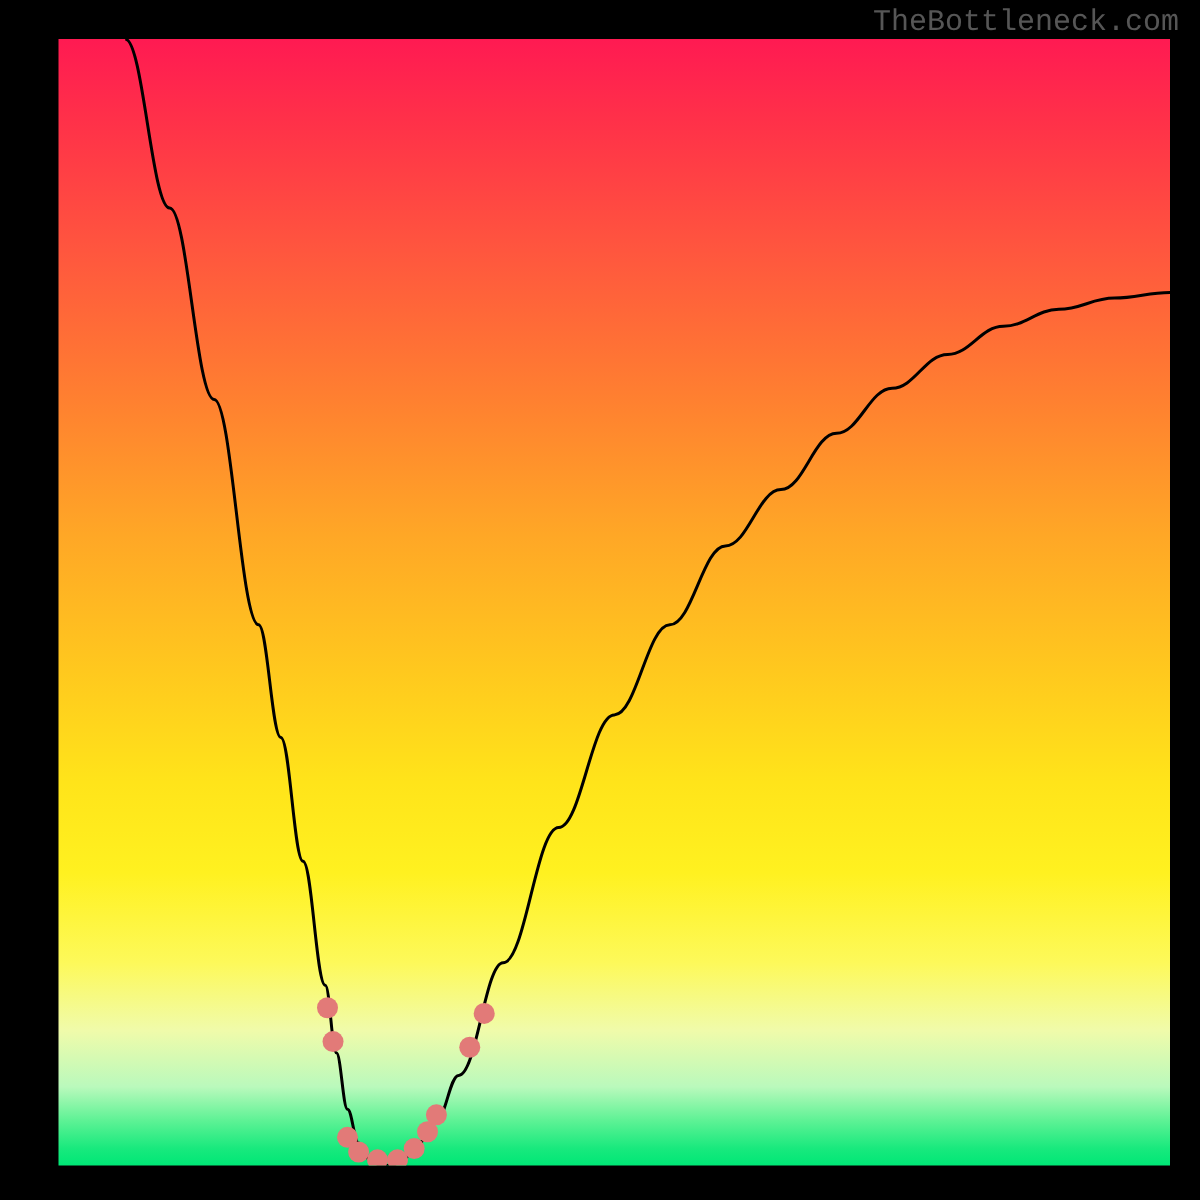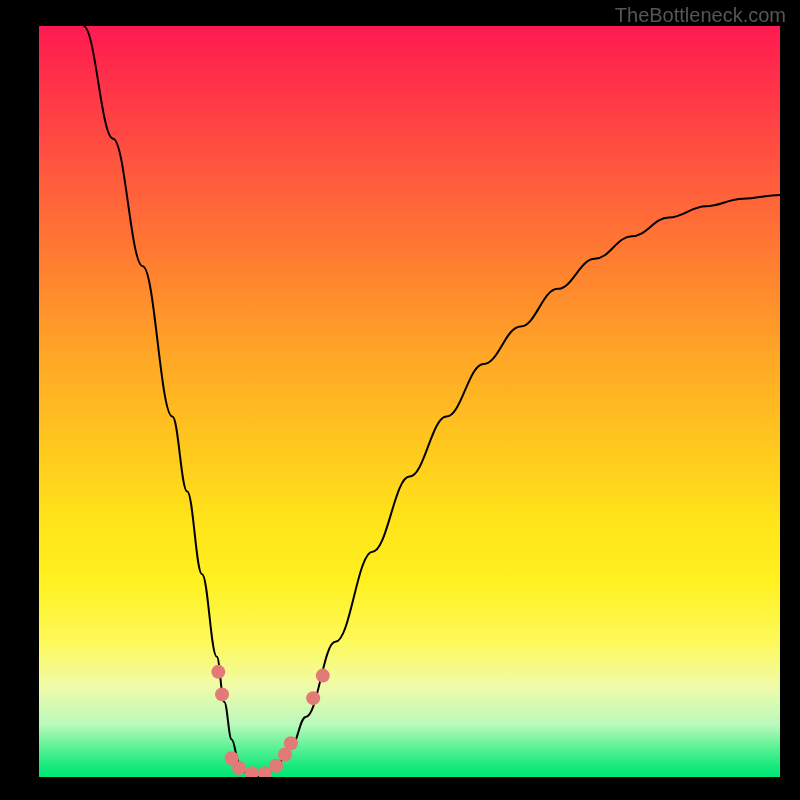--- a/index.html
+++ b/index.html
@@ -30,21 +30,21 @@
       #f0fbaa 88%,
       #baf9bc 93%,
       #5ef295 96%,
       #18e97d 98.5%,
       #00e776 100%);
   }
   .watermark {
     position: absolute;
     top: 4px;
     right: 14px;
-    font-family: Liberation Sans, sans-serif;
+    font-family: Liberation Mono, monospace;
     font-size: 20px;
     font-weight: 500;
     color: #565656;
   }
   svg.overlay {
     position: absolute;
     left: 39px;
     top: 26px;
     width: 741px;
     height: 751px;

